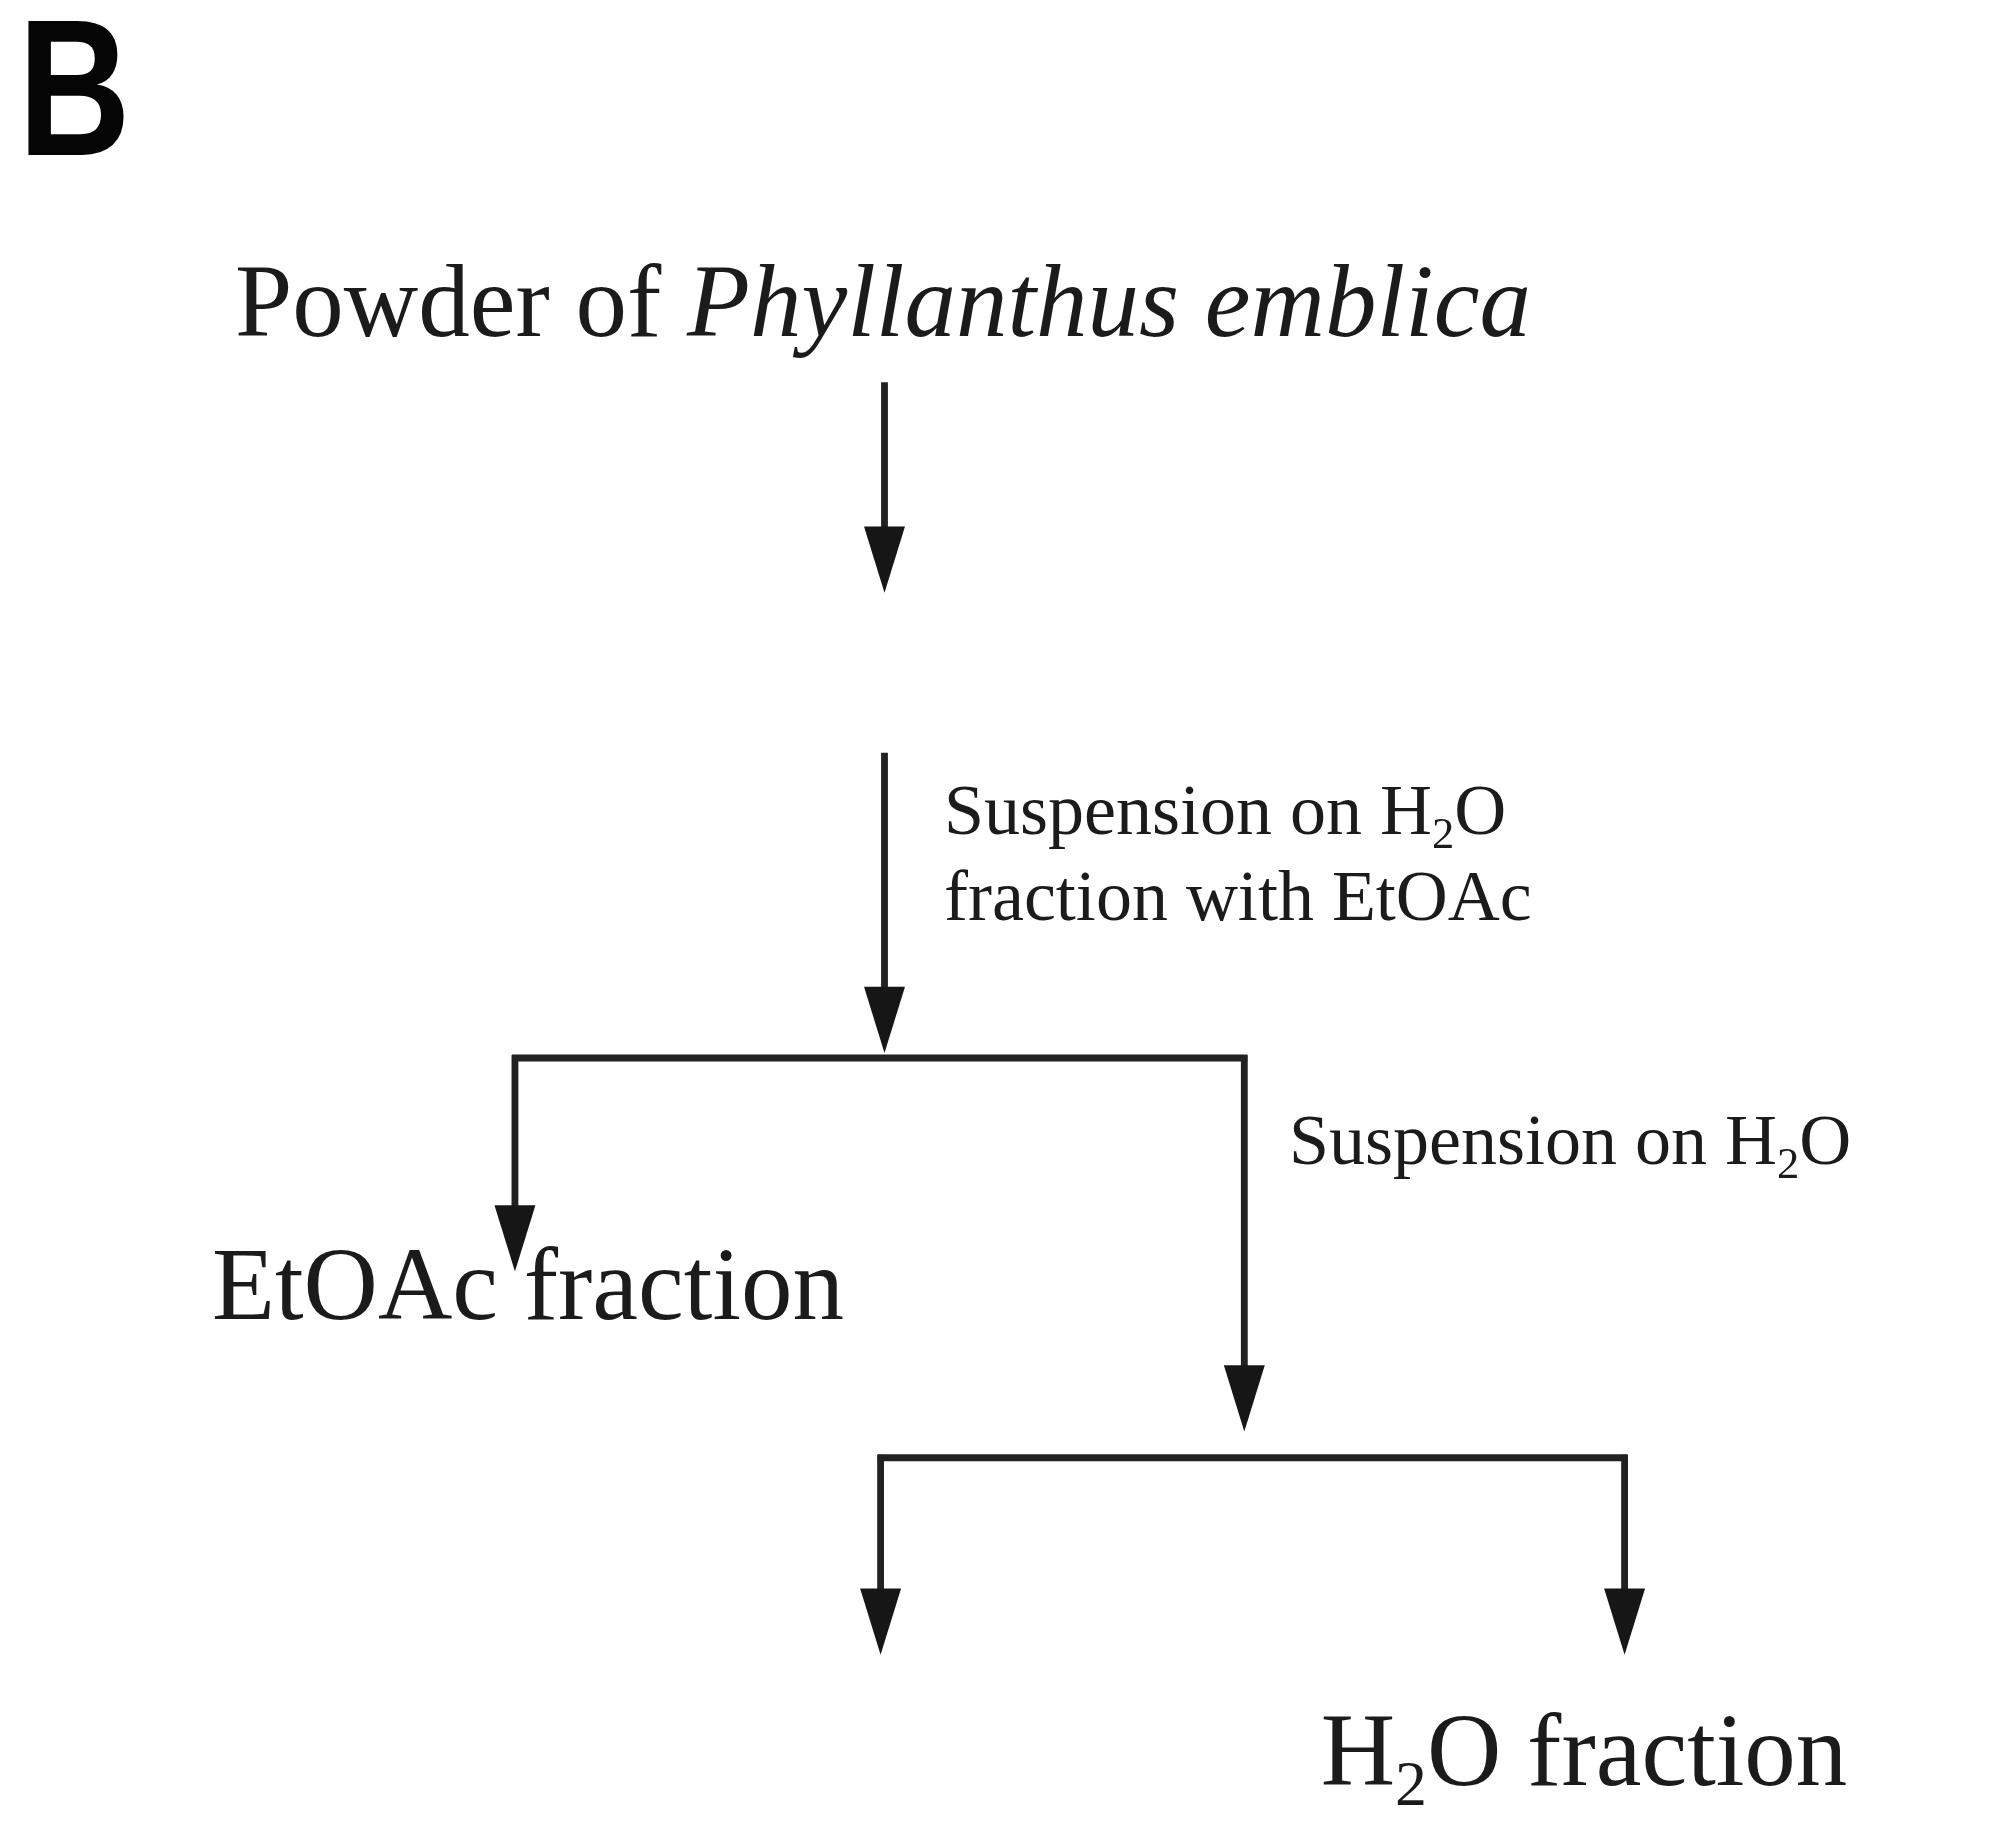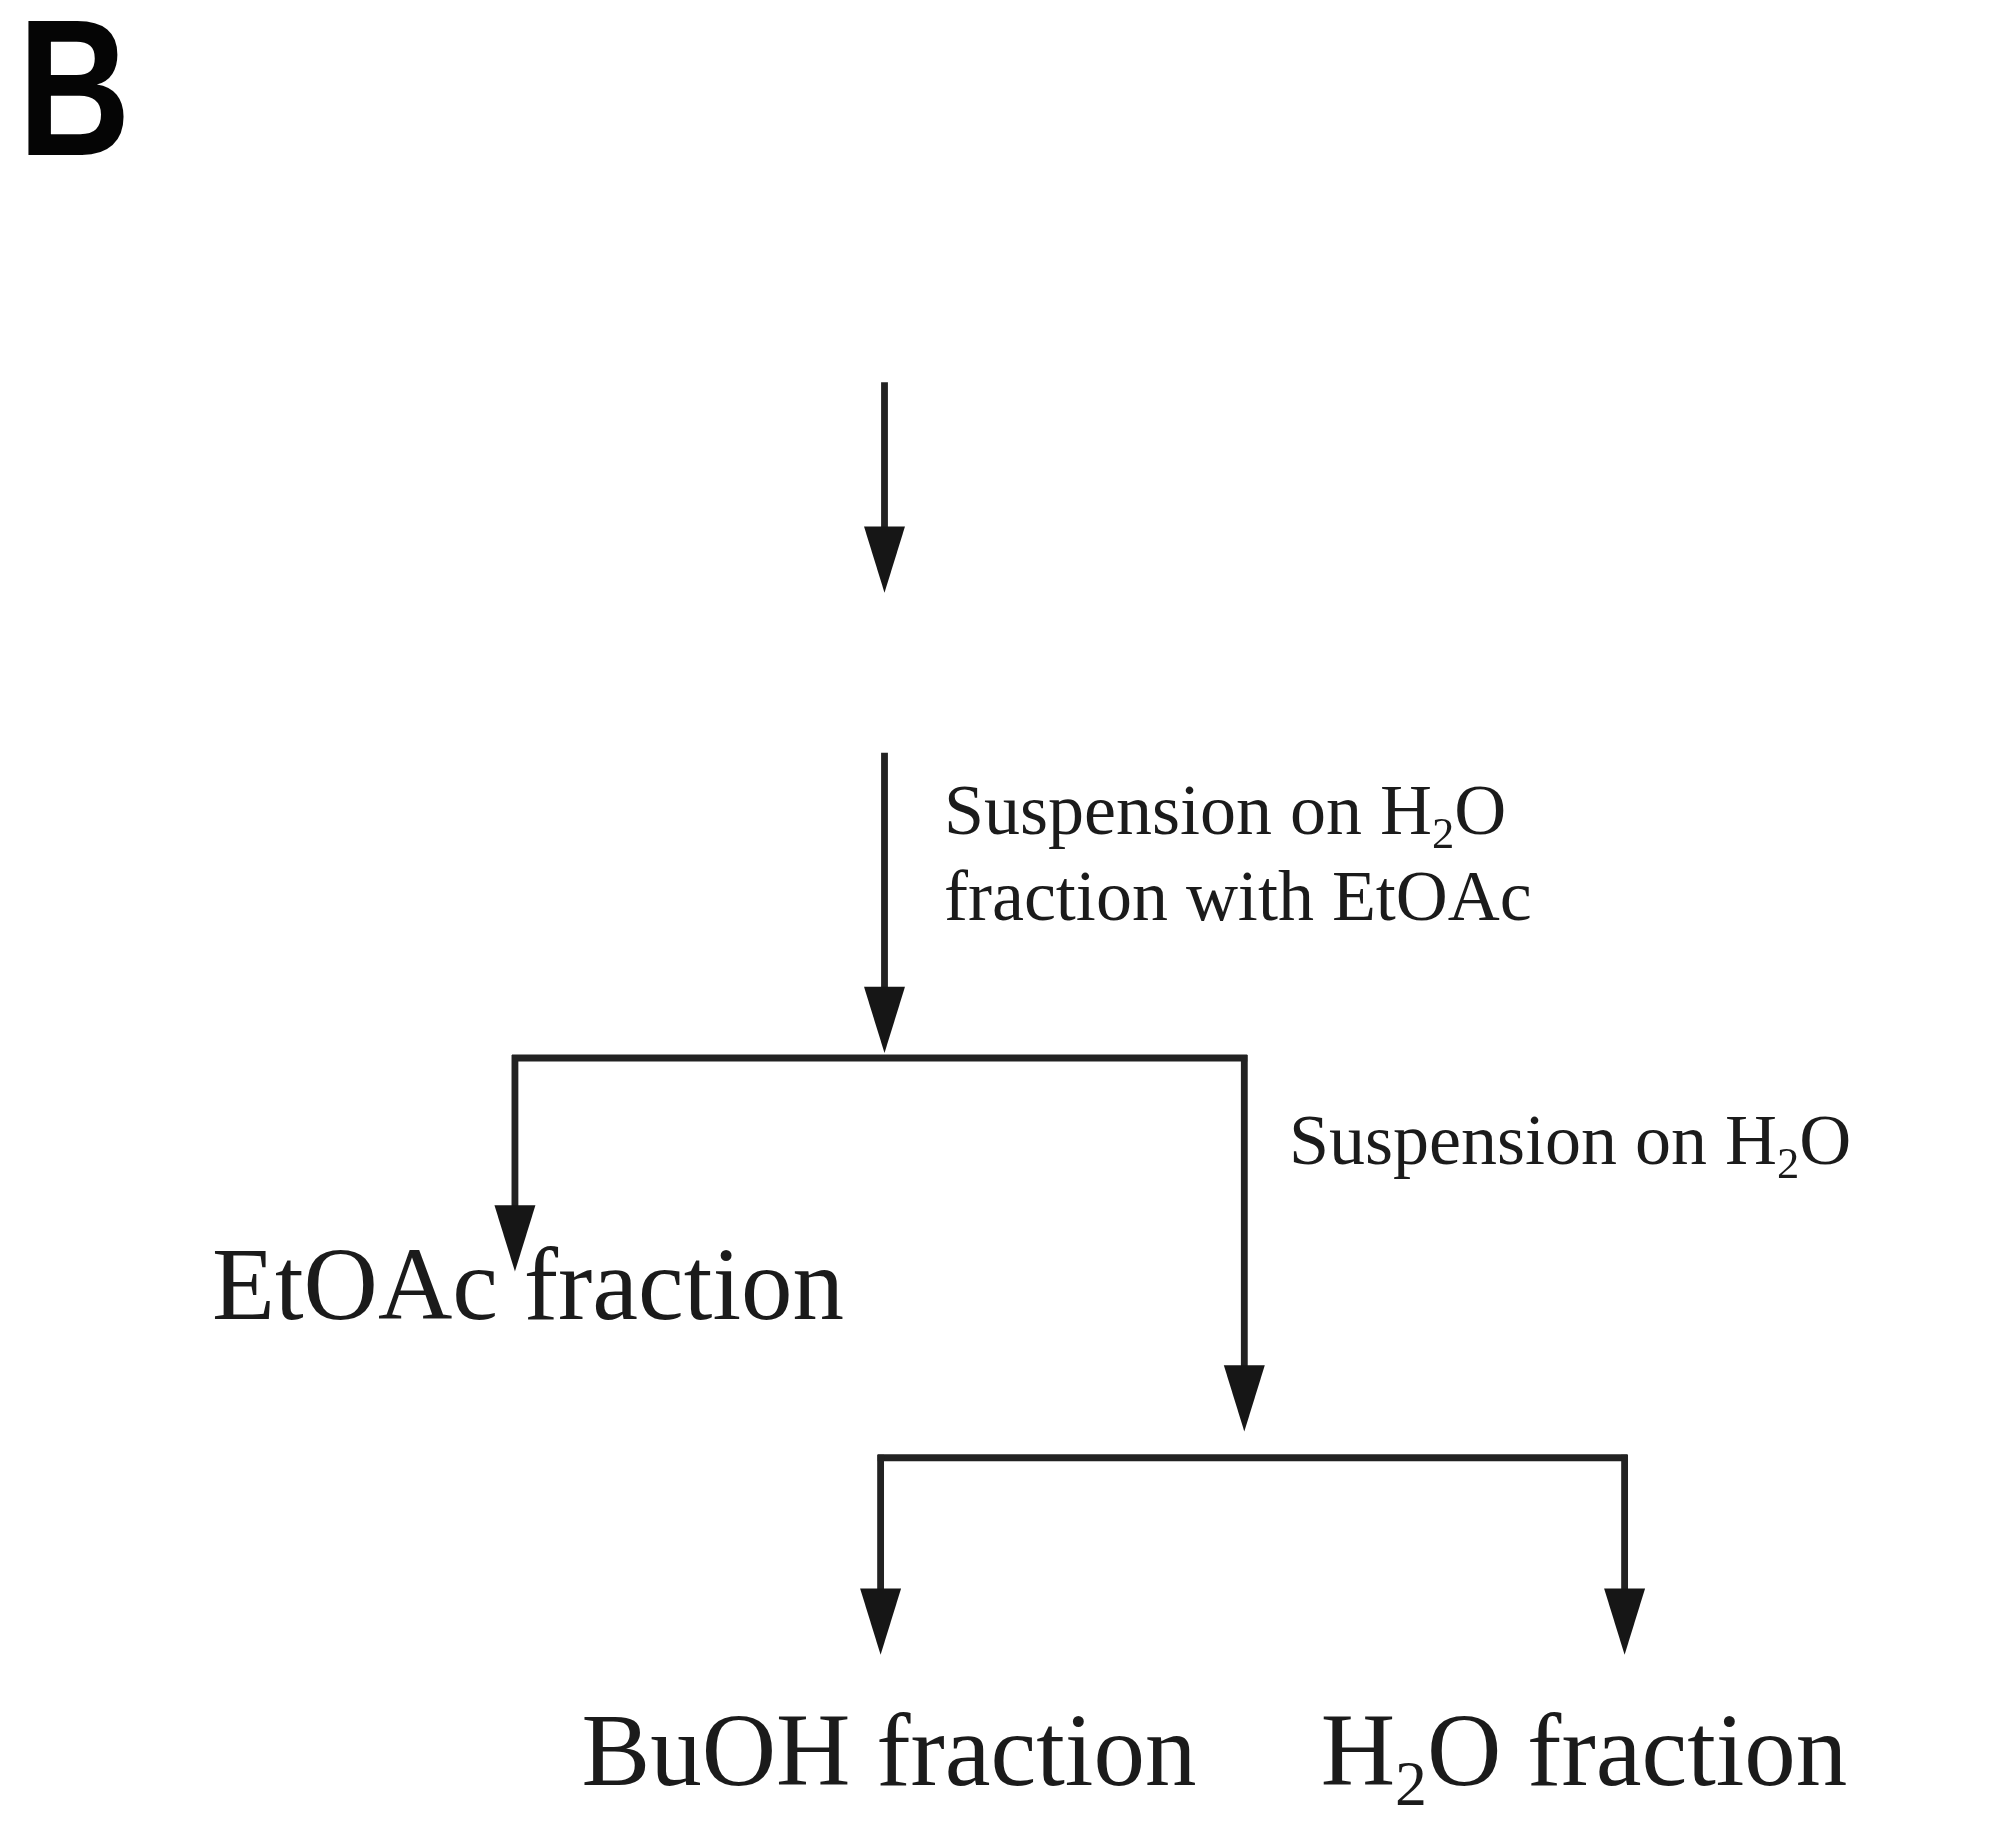--- a/index.html
+++ b/index.html
@@ -106,37 +106,39 @@
       <line x1="903" y1="1492" x2="903" y2="1632"></line>
       <polygon points="903,1697 882,1629 924,1629"></polygon>
     </g>
 
     <g>
       <line x1="1666" y1="1492" x2="1666" y2="1632"></line>
       <polygon points="1666,1697 1645,1629 1687,1629"></polygon>
     </g>
   </svg>
 
+  <div class="node centered" style="left:883px; top:246px;">
+    <span>Powder of </span><span class="italic">Phyllanthus emblica</span>
+  </div>
 
 
   <div class="step-label" style="left:944px; top:767px;">
     <div>
       <span>Suspension on H</span><span class="sub">2</span><span>O</span>
     </div>
     <div>fraction with EtOAc</div>
   </div>
 
   <div class="node centered" style="left:528px; top:1229px;">EtOAc fraction</div>
 
   <div class="step-label" style="left:1289px; top:1097px;">
     <div>
       <span>Suspension on H</span><span class="sub">2</span><span>O</span>
     </div>
   </div>
 
-  <div class="node centered" style="left:889px; top:1695px;">BuOH fraction</div>
 
   <div class="node centered" style="left:1552px; top:1695px;margin-left:32px;">
     <span>H</span><span class="sub">2</span><span>O fraction</span>
   </div>
 
 </div>
 
 
 </body></html>

